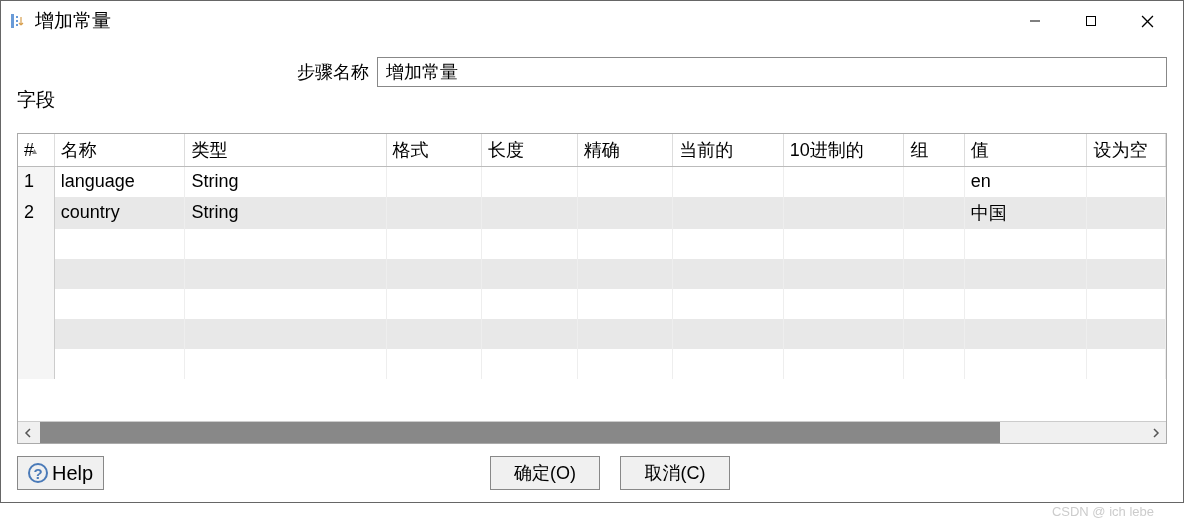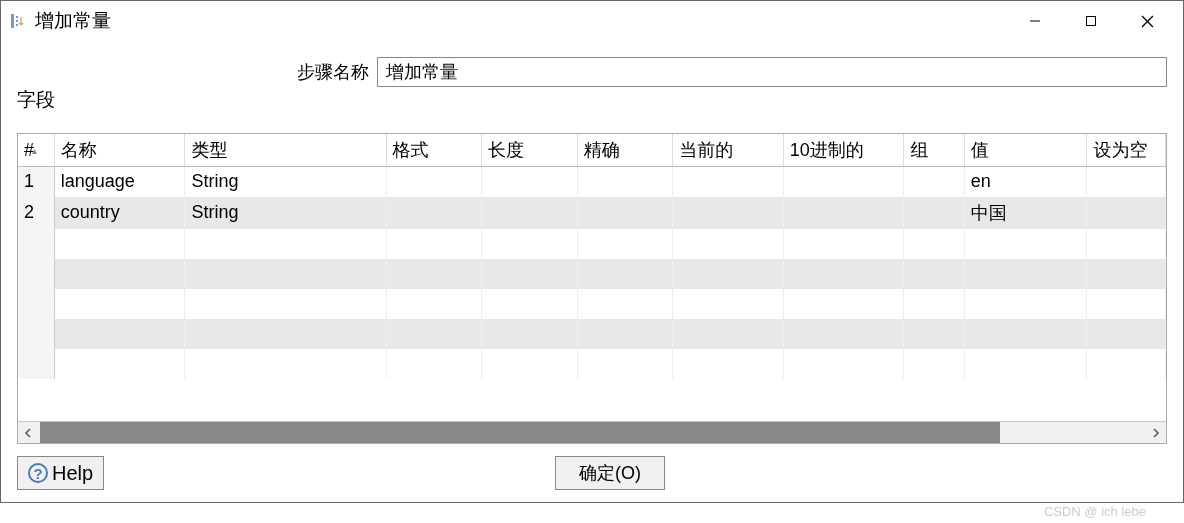--- a/index.html
+++ b/index.html
@@ -214,21 +214,21 @@
       color: #4a7ab8;
       display: inline-flex;
       align-items: center;
       justify-content: center;
       font-size: 15px;
       font-weight: bold;
     }
     .watermark {
       position: absolute;
       bottom: 4px;
-      right: 38px;
+      right: 30px;
       font-size: 13px;
       color: #ccc;
     }
     .sort-icon {
       font-size: 10px;
       vertical-align: middle;
       color: #888;
       margin-left: -2px;
     }
   </style>
@@ -418,18 +418,19 @@
       </div>
     </div>
 
     <div class="button-row">
       <button class="help-btn">
         <span class="help-icon">?</span>
         <span>Help</span>
       </button>
       <div class="center-buttons">
         <button class="btn">确定(O)</button>
+        <button class="btn">取消(C)</button>
       </div>
     </div>
   </div>
 </div>
 
 <div class="watermark">CSDN @ ich lebe</div>
 
 </body></html>

